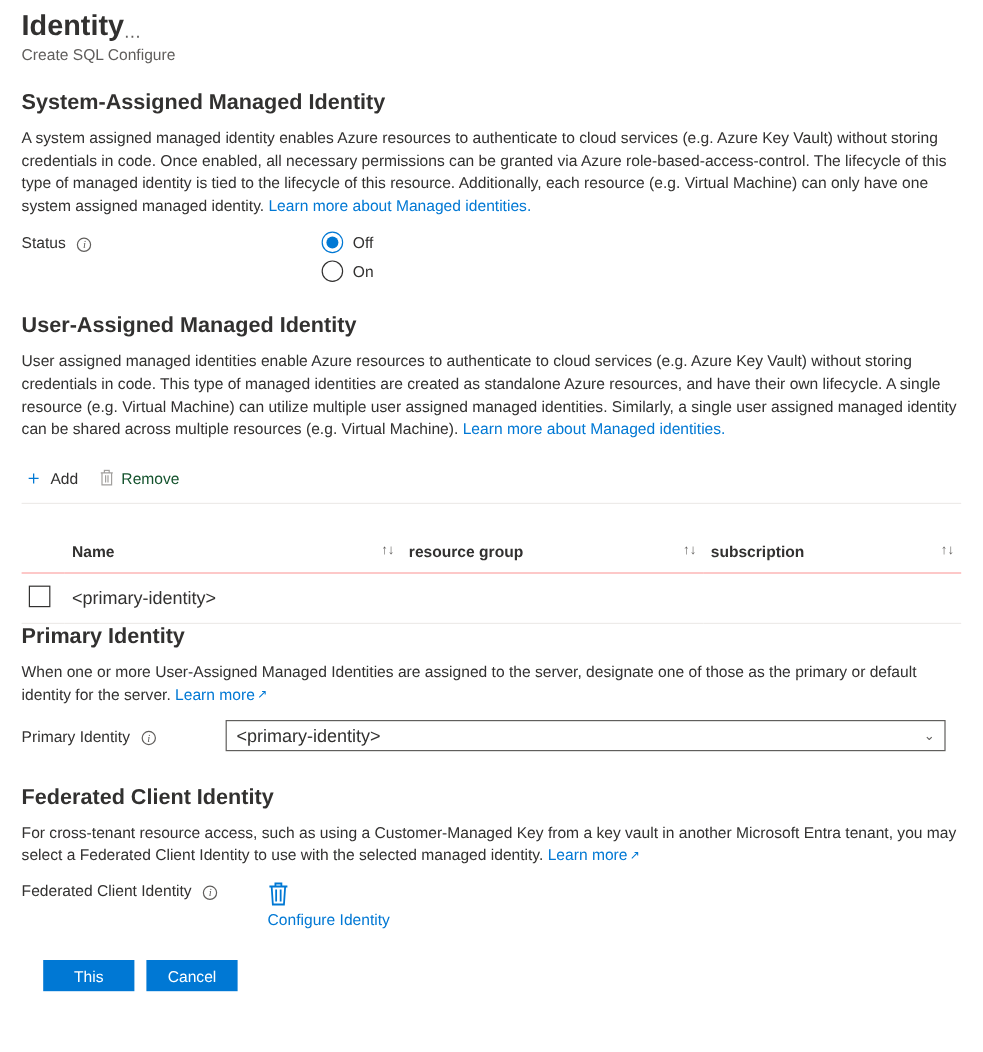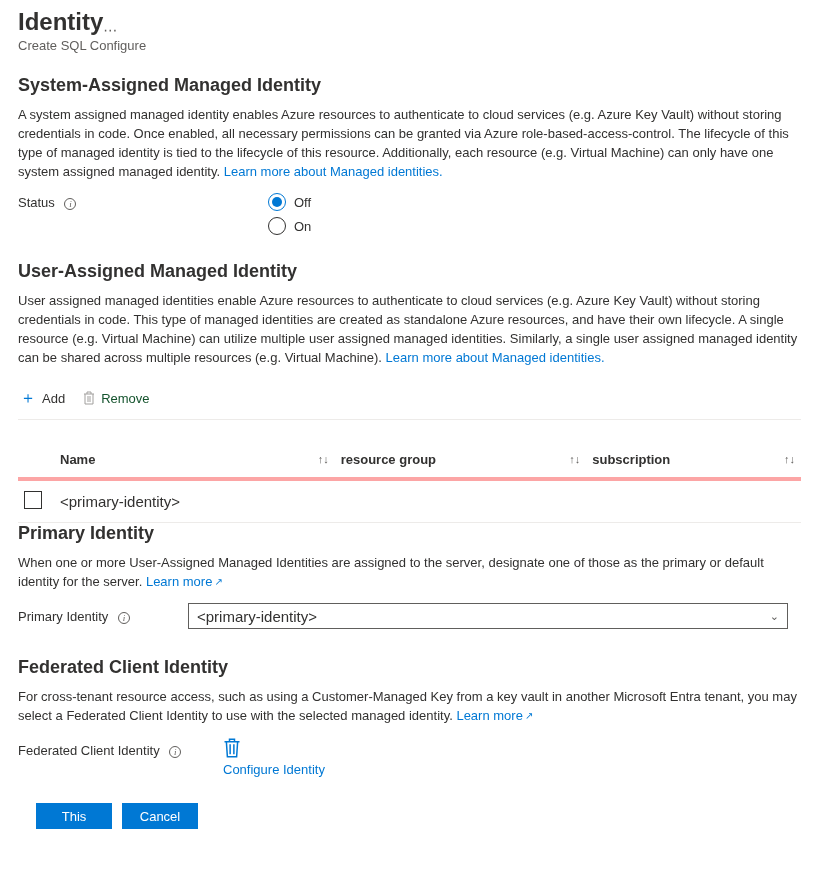--- a/index.html
+++ b/index.html
@@ -73,21 +73,21 @@
   .tb-btn.disabled { color: #14532d; cursor: default; }
   .plus-icon { color: #0078d4; font-size: 16px; font-weight: 300; }
   .trash { width: 12px; height: 14px; }
   
   table.grid { width: 100%; border-collapse: collapse; margin-top: 24px; }
   table.grid th {
     text-align: left;
     font-weight: 600;
     font-size: 13px;
     padding: 8px 6px 10px 6px;
-    border-bottom: 4px solid #fca5a5;
+    border-bottom: 1px solid #fca5a5;
   }
   .th-inner { display: flex; align-items: center; justify-content: space-between; }
   .sort-icon { color: #605e5c; font-size: 11px; }
   table.grid td {
     padding: 10px 6px;
     border-bottom: 1px solid #edebe9;
     vertical-align: middle;
   }
   .chk-col { width: 36px; }
   .chk {
@@ -102,21 +102,21 @@
     flex: 1;
     border: 1px solid #605e5c;
     height: 26px;
     display: flex; align-items: center; justify-content: space-between;
     padding: 0 8px;
     cursor: pointer;
     max-width: 600px;
   }
   .chev { font-size: 11px; color: #605e5c; }
   
-  .input-row { display: flex; align-items: flex-end; gap: 10px; }
+  .input-row { display: flex; align-items: flex-start; gap: 10px; }
   .input-label { width: 195px; }
   .text-input {
     flex: 1;
     border: 1px solid #605e5c;
     height: 26px;
     padding: 0 8px;
     font-size: 14px;
     font-family: inherit;
   }
   .delete-btn {

